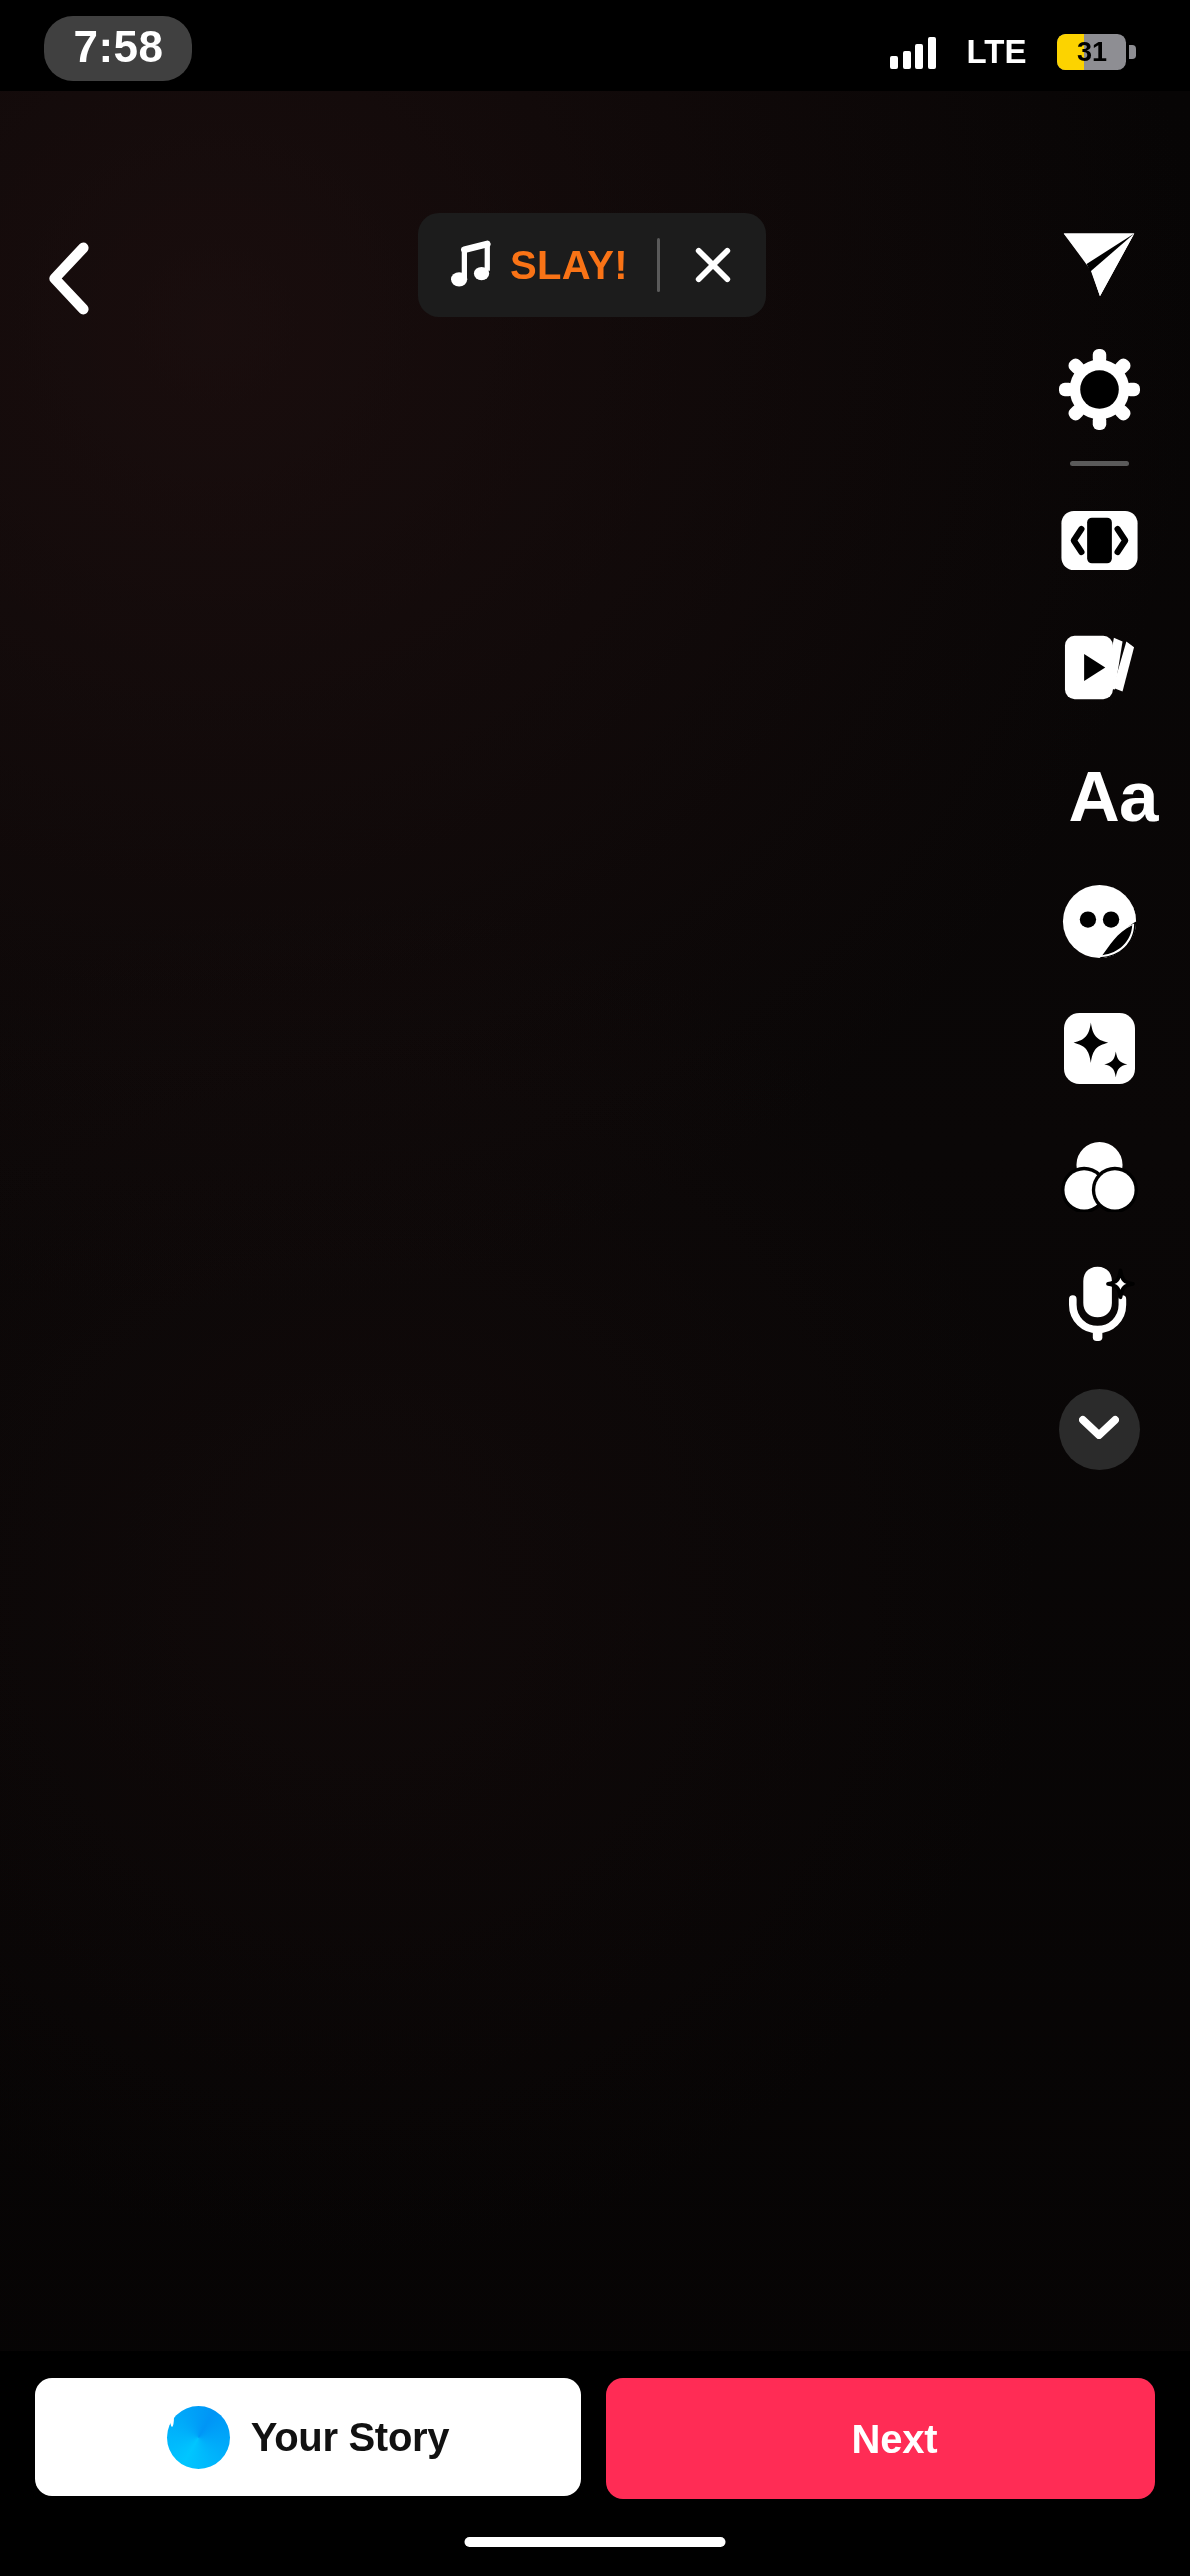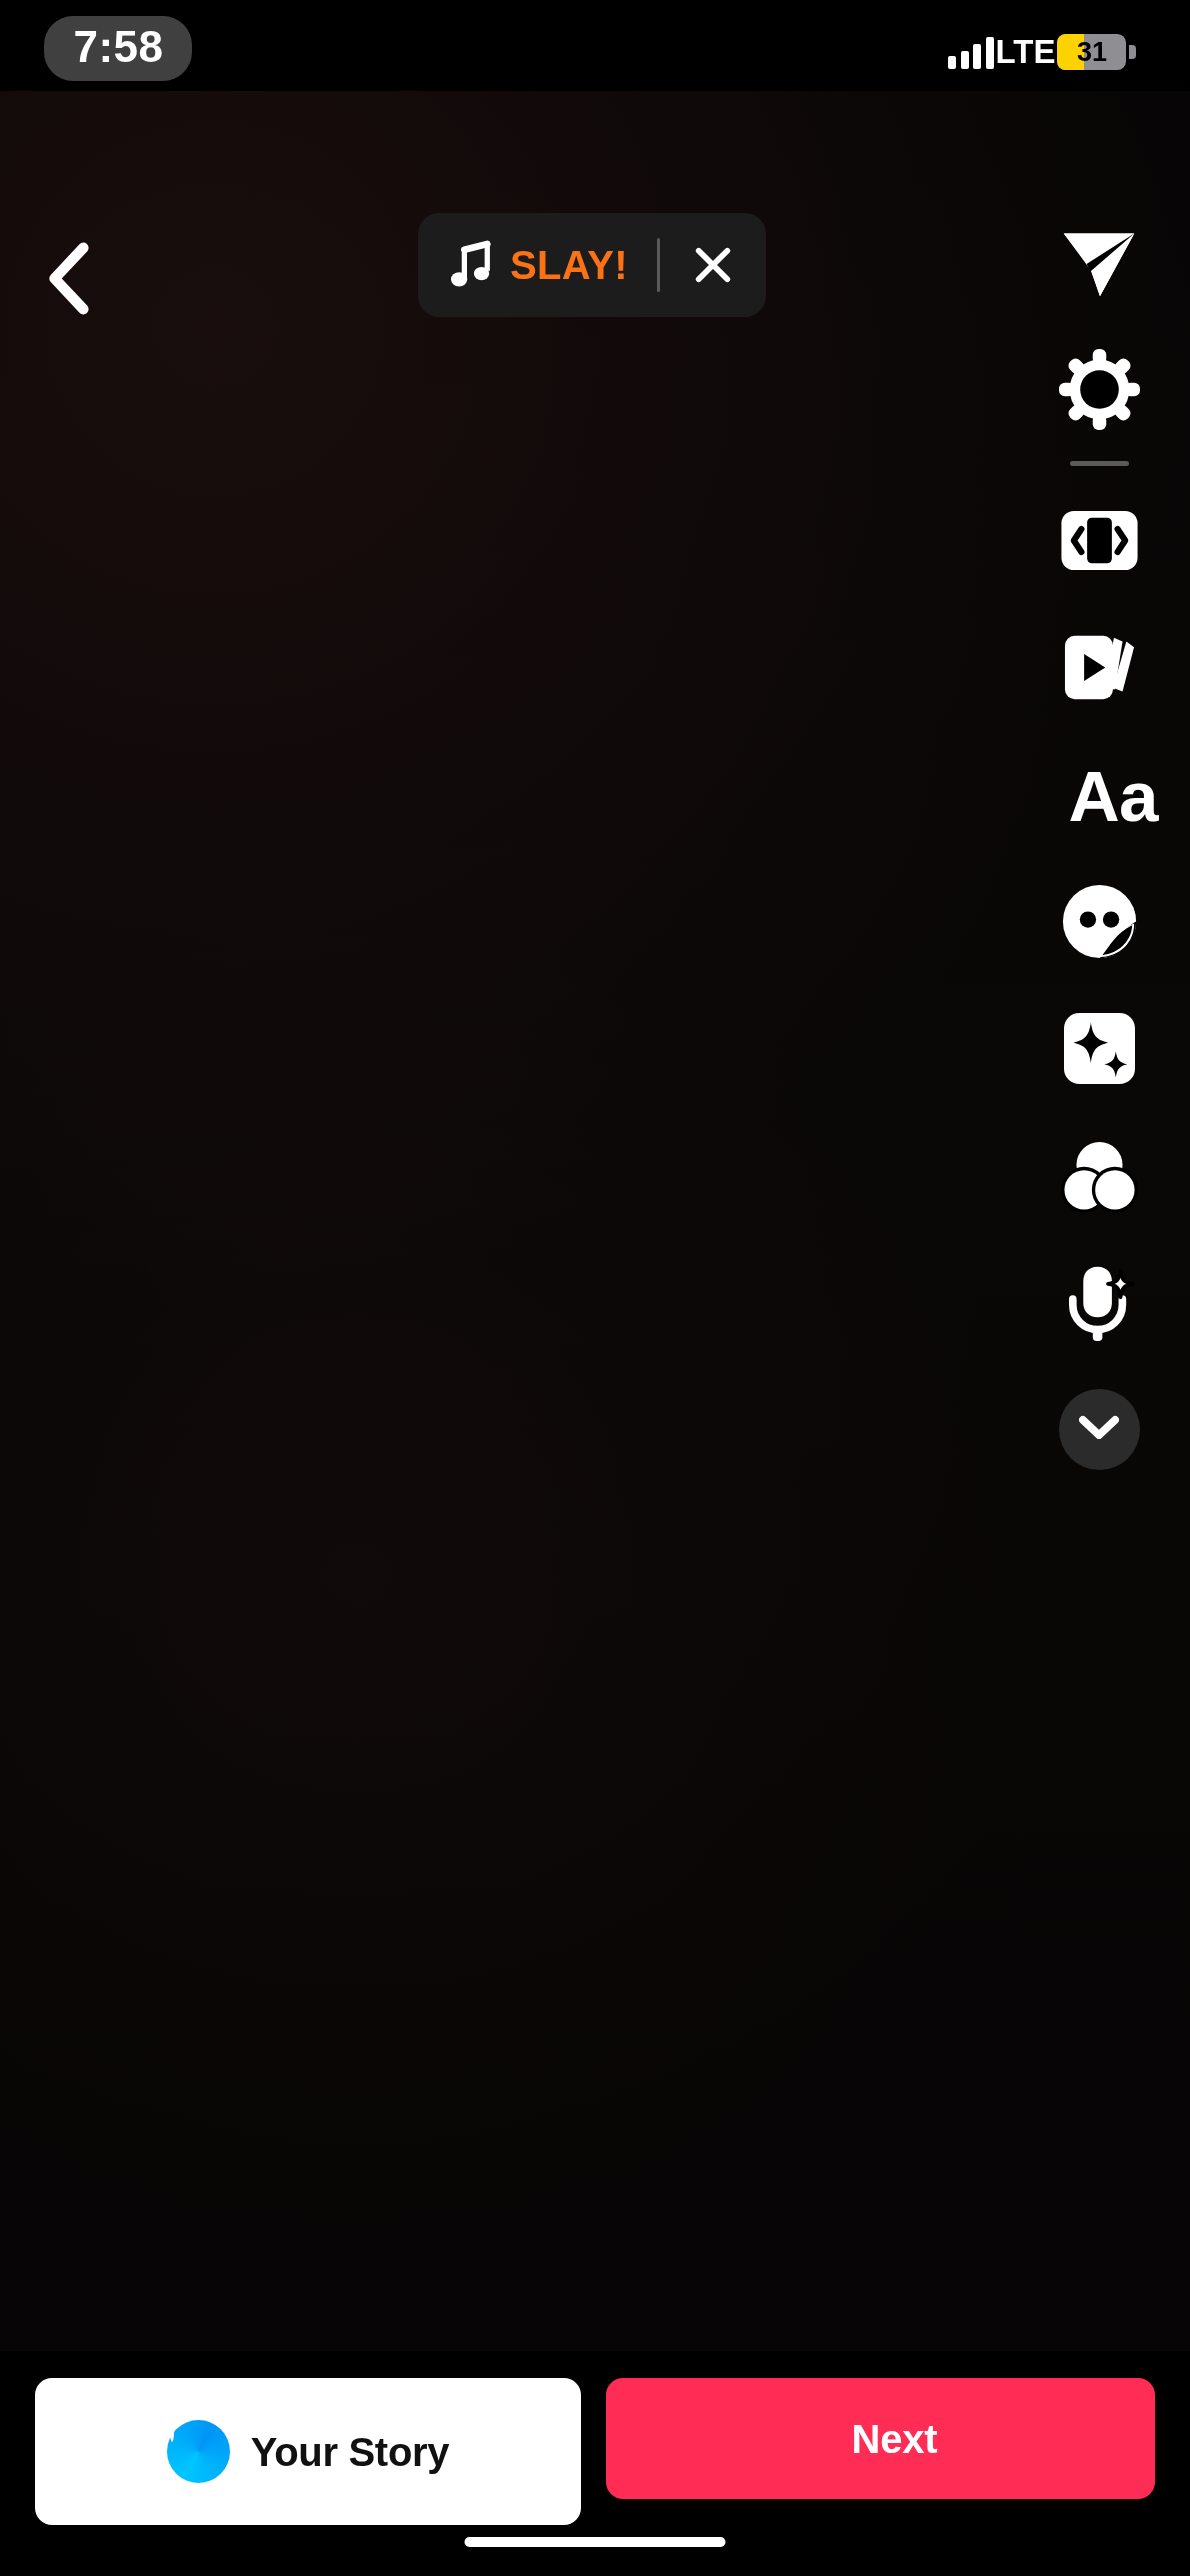--- a/index.html
+++ b/index.html
@@ -22,21 +22,21 @@
   }
   .time-pill {
     background:#404040; color:#fff;
     border-radius:29px;
     padding:9.6px 29px 11.5px 29px;
     font-size:44px; font-weight:600; letter-spacing:0.5px;
     line-height:1;
     margin-left:-9.6px; margin-top:5.8px;
   }
   .status-right {
-    display:flex; align-items:center; gap:2px; margin-top:13px;
+    display:flex; align-items:center; gap:31px; margin-top:13px;
   }
   .signal { display:flex; align-items:flex-end; gap:4.8px; height:33px; }
   .signal i { display:block; width:7.7px; background:#fff; border-radius:1.9px; }
   .signal i:nth-child(1){height:12.5px;}
   .signal i:nth-child(2){height:18px;}
   .signal i:nth-child(3){height:25px;}
   .signal i:nth-child(4){height:32px;}
   .lte { color:#fff; font-size:33px; font-weight:600; letter-spacing:0px; }
   .battery {
     position:relative; width:69px; height:36px;
@@ -118,21 +118,21 @@
   }
 
   
   .bottombar {
     position:absolute; left:0; bottom:0; width:1190px; height:225px;
     background:#000;
     display:flex; align-items:flex-start; gap:25px;
     padding:27px 35px 0 35px;
   }
   .your-story {
-    flex:0 0 546px; height:147px;
+    flex:0 0 546px; height:118px;
     background:#fff; border-radius:17px;
     display:flex; align-items:center; justify-content:center; gap:21px;
     padding:0 25px;
   }
   .avatar-ring {
     width:63px; height:63px; border-radius:50%;
     background:conic-gradient(from 210deg,#00C6FF,#0095F6,#00C6FF);
     padding:2.9px; flex:0 0 auto;
   }
   .avatar {

